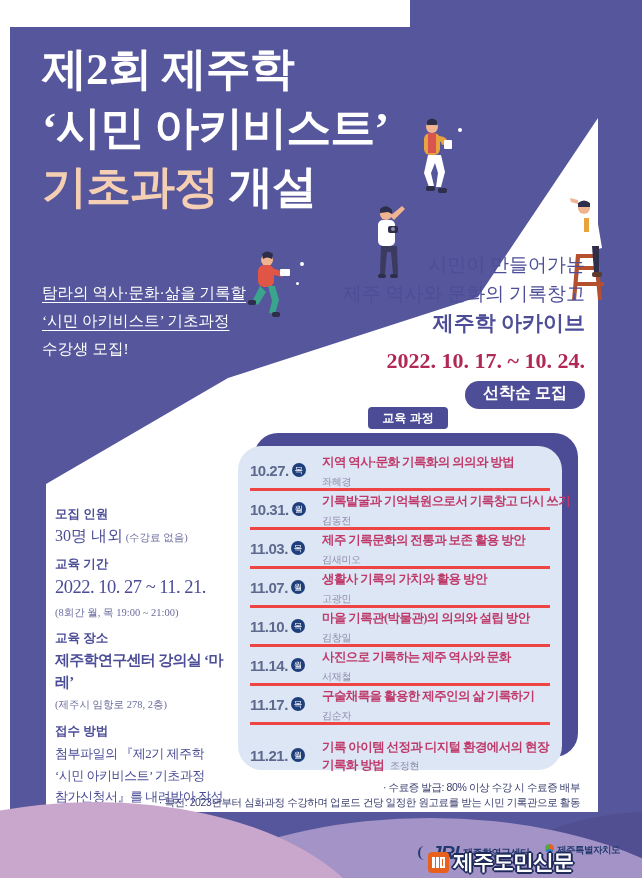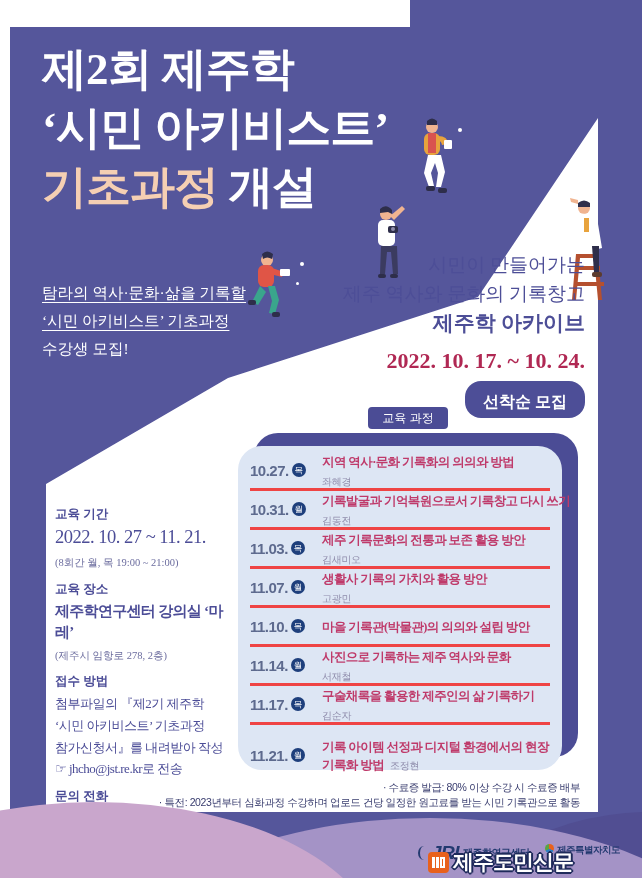--- a/index.html
+++ b/index.html
@@ -22,24 +22,24 @@
             font-size:15.5px;line-height:28px;margin-top:32px;}
   .subtitle .u{text-decoration:underline;text-underline-offset:4px;}
   
   .intro{right:57px;top:250px;z-index:3;text-align:right;
          font-family:"Liberation Serif","DejaVu Serif",serif;color:#4d4e97;}
   .intro .l1{font-size:19px;line-height:29px;}
   .intro .l3{font-size:21px;font-weight:bold;line-height:31px;}
   .intro .period{font-size:22px;font-weight:bold;color:#b02853;margin-top:9px;
                  font-family:"Liberation Serif","DejaVu Serif",serif;}
   .intro .pill{display:inline-block;margin-top:7px;background:#4d4e97;color:#ffffff;
-               font-size:16px;font-weight:bold;padding:11px 18px 5px;border-radius:16px;}
+               font-size:16px;font-weight:bold;padding:2px 18px 5px;border-radius:16px;}
   
   .tab{left:368px;top:407px;width:80px;height:22px;z-index:3;background:#4b4c95;
-       color:#fff;font-size:12px;font-weight:normal;text-align:center;line-height:22px;border-radius:4px;}
+       color:#fff;font-size:12px;font-weight:bold;text-align:center;line-height:22px;border-radius:4px;}
   .box{left:238px;top:446px;width:324px;height:324px;z-index:3;background:#dde6f4;
        border-radius:24px;box-shadow:16px -13px 0 0 #4b4c95;padding:6px 12px;box-sizing:border-box;
        display:flex;flex-direction:column;}
   .row{display:flex;align-items:center;border-bottom:3px solid #ef4444;height:36px;flex:0 0 auto;}
   .row:last-child{border-bottom:none;height:60px;}
   .row .datecol{flex:0 0 68px;display:flex;align-items:center;}
   .row .date{font-size:15px;font-weight:bold;color:#5d6a8e;letter-spacing:-0.5px;}
   .row .day{width:14px;height:14px;border-radius:50%;background:#1e3f7c;color:#fff;
             font-size:8.5px;line-height:14px;text-align:center;margin-left:3px;flex:0 0 auto;}
   .row .content{flex:1;min-width:0;padding-left:4px;}
@@ -209,20 +209,21 @@
         <div><span class="instr">고광민</span></div>
       </div>
     </div>
     <div class="row">
       <div class="datecol">
         <span class="date">11.10.</span>
         <span class="day">목</span>
       </div>
       <div class="content">
         <div><span class="rtitle">마을 기록관(박물관)의 의의와 설립 방안</span></div>
+        <div><span class="instr">김창일</span></div>
       </div>
     </div>
     <div class="row">
       <div class="datecol">
         <span class="date">11.14.</span>
         <span class="day">월</span>
       </div>
       <div class="content">
         <div><span class="rtitle">사진으로 기록하는 제주 역사와 문화</span></div>
         <div><span class="instr">서재철</span></div>
@@ -245,20 +246,24 @@
       </div>
       <div class="content"><span class="rtitle">기록 아이템 선정과 디지털 환경에서의 현장 기록화 방법</span><span class="instr">조정현</span></div>
     </div>
   </div>
 <div class="abs notes" id="schedule-notes">
     <div>· 수료증 발급: 80% 이상 수강 시 수료증 배부</div>
     <div>· 특전: 2023년부터 심화과정 수강하며 업로드 건당 일정한 원고료를 받는 시민 기록관으로 활동</div>
   </div>
 
 <div class="abs infocol" id="info-col">
+    <div class="sec">
+      <div class="h">모집 인원</div>
+      <div class="line"><span class="t-lg">30명 내외</span><span class="t-sm"> (수강료 없음)</span></div>
+    </div>
     <div class="sec">
       <div class="h">교육 기간</div>
       <div class="line"><span class="t-xl">2022. 10. 27 ~ 11. 21.</span></div>
       <div class="line"><span class="t-sm">(8회간 월, 목 19:00 ~ 21:00)</span></div>
     </div>
     <div class="sec">
       <div class="h">교육 장소</div>
       <div class="line"><span class="t-md">제주학연구센터 강의실 ‘마레’</span></div>
       <div class="line"><span class="t-sm">(제주시 임항로 278, 2층)</span></div>
     </div>

